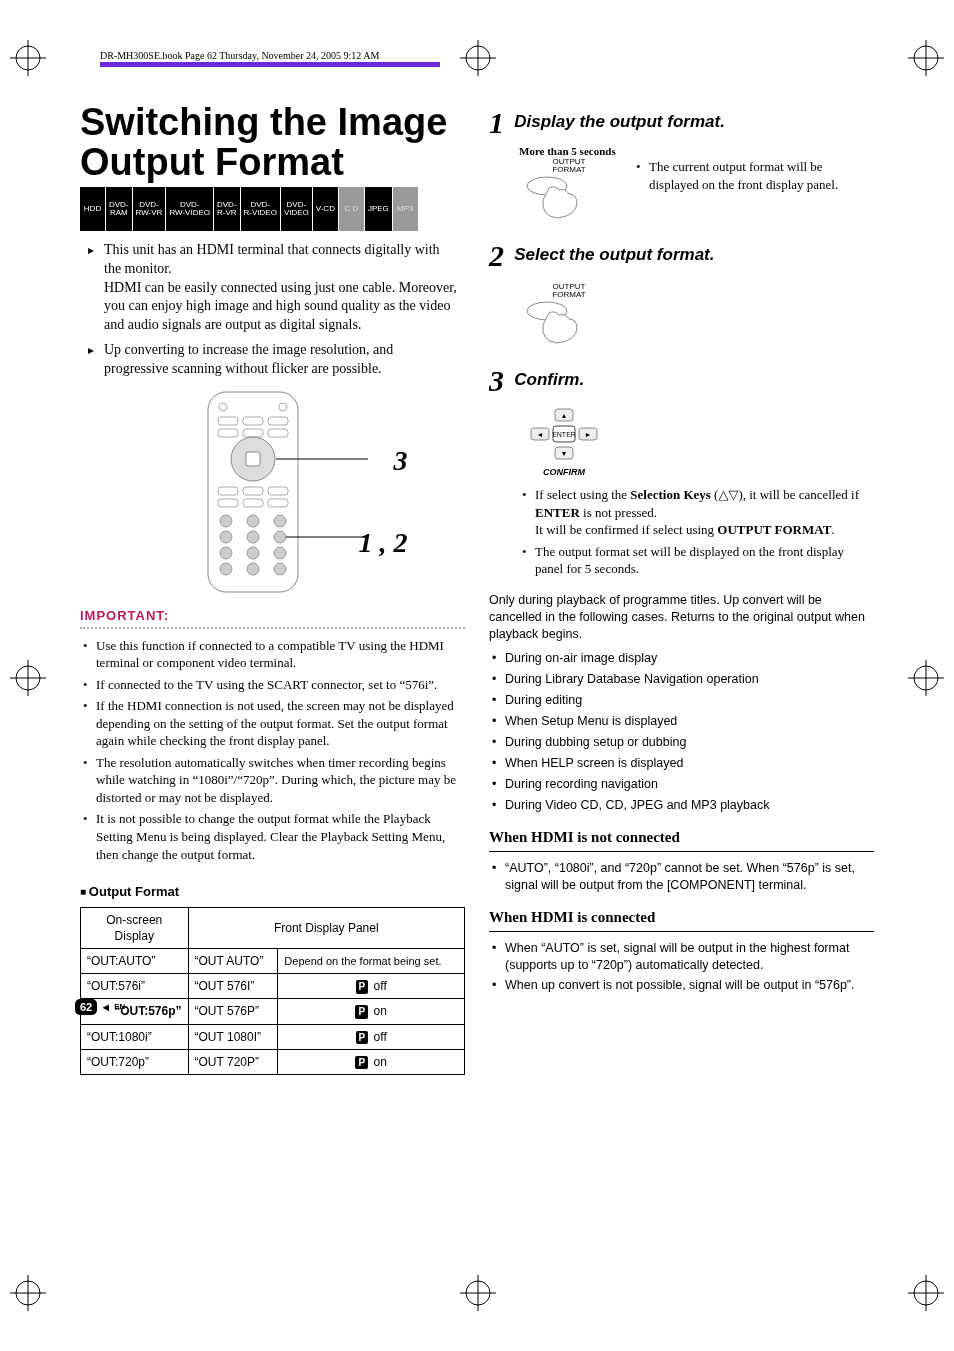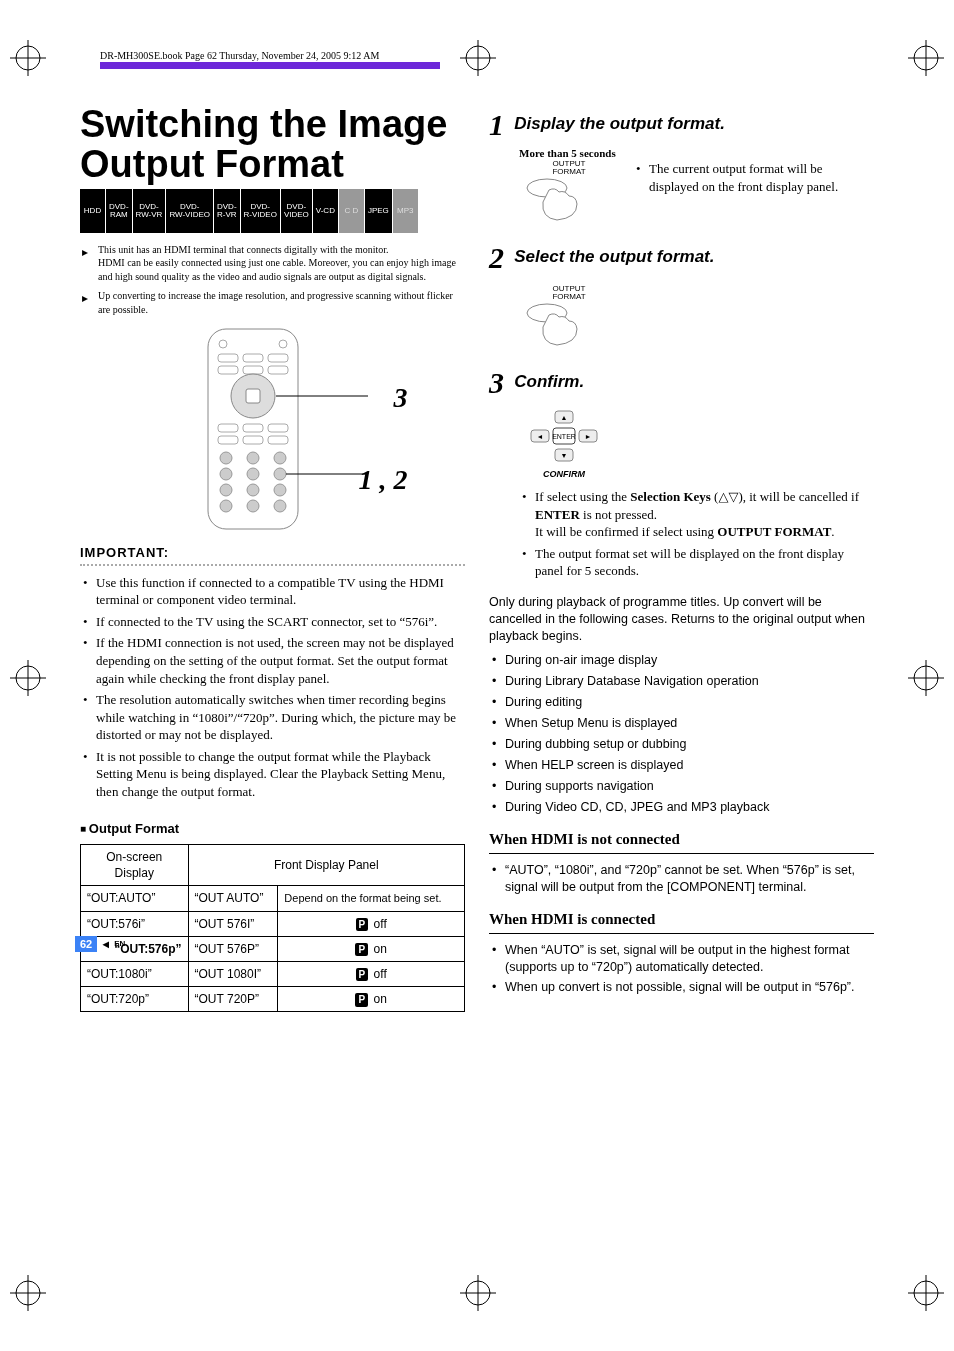--- a/index.html
+++ b/index.html
@@ -27,21 +27,21 @@
   .cm-tr { top: 40px; right: 10px; }
   .cm-bl { bottom: 40px; left: 10px; }
   .cm-br { bottom: 40px; right: 10px; }
   .cm-ml { top: 660px; left: 10px; }
   .cm-mr { top: 660px; right: 10px; }
   .cm-tc { top: 40px; left: 460px; }
   .cm-bc { bottom: 40px; left: 460px; }
 
   .book-note {
     font-size: 10px;
-    border-bottom: 7px solid #6d28d9;
+    border-bottom: 5px solid #6d28d9;
     width: 340px;
     padding-bottom: 1px;
     margin-left: 20px;
     margin-bottom: 36px;
   }
 
   .columns {
     display: flex;
     gap: 24px;
     margin-top: 8px;
@@ -76,21 +76,21 @@
     align-items: center;
     justify-content: center;
   }
   .badge.dim { background: #999; color:#ddd; }
 
   ul.bullets { list-style: none; padding: 0; margin: 8px 0; }
   ul.bullets > li { position: relative; padding-left: 16px; margin-bottom: 4px; }
   ul.bullets > li::before {
     content: "•"; position: absolute; left: 3px; top: 0;
   }
-  ul.arrows { list-style: none; padding: 0; margin: 8px 0; font-size: 10px; }
+  ul.arrows { list-style: none; padding: 0; margin: 8px 6px; font-size: 14px; }
   ul.arrows > li { position: relative; padding-left: 18px; margin-bottom: 6px; }
   ul.arrows > li::before {
     content: "▸"; position: absolute; left: 2px; top: 1px; font-size: 12px;
   }
 
   .remote-box {
     width: 270px; height: 210px;
     margin: 8px auto 10px auto;
     position: relative;
   }
@@ -101,21 +101,21 @@
     font-weight: bold;
     font-style: italic;
     font-size: 28px;
   }
   .cn-3 { top: 55px; right: 0; }
   .cn-12 { bottom: 35px; right: 0; }
 
   .section-label {
     font-family: Arial, Helvetica, sans-serif;
     font-weight: bold;
-    color: #000000;
+    color: #be185d;
     letter-spacing: 1px;
     font-size: 13px;
     margin-top: 8px;
   }
   .dotted { border-bottom: 2px dotted #aaa; margin-top:2px; margin-bottom: 6px; }
 
   .subhead-sq {
     font-family: Arial, Helvetica, sans-serif;
     font-weight: bold;
     font-size: 13px;
@@ -183,21 +183,21 @@
   }
   .page-num-pill {
     position: absolute;
     bottom: 100px;
     left: 75px;
     font-family: Arial, sans-serif;
     font-size: 11px;
     font-weight: bold;
   }
   .page-num-pill .blk {
-    background:#3b82f6;color:#fff;padding:2px 5px;border-radius:0;display:inline-block;
+    background:#000000;color:#fff;padding:2px 5px;border-radius:5px;display:inline-block;
   }
   .picon { display:inline-block; background:#000;color:#fff;font-family:Arial,sans-serif;font-weight:bold;font-size:10px;padding:0 3px;border-radius:2px;margin-right:2px;}
   .bookicon { display:inline-block;width:12px;height:9px;border:1px solid #000;position:relative;top:1px;margin-right:2px;}
 </style>
 </head>
 <body>
 
 <div class="crop-mark cm-tl">
     <svg viewBox="0 0 36 36">
       <circle cx="18" cy="18" r="12" fill="none" stroke="#000"></circle>
@@ -453,21 +453,21 @@
       </div>
 
       <div style="font-family:Arial,sans-serif;font-size:12.5px;">Only during playback of programme titles. Up convert will be cancelled in the following cases. Returns to the original output when playback begins.</div>
       <ul class="bullets" id="cond-items" style="font-family:Arial,sans-serif;font-size:12.5px;">
           <li>During on-air image display</li>
           <li>During Library Database Navigation operation</li>
           <li>During editing</li>
           <li>When Setup Menu is displayed</li>
           <li>During dubbing setup or dubbing</li>
           <li>When HELP screen is displayed</li>
-          <li>During supports navigation</li>
+          <li>During recording navigation</li>
           <li>During Video CD, CD, JPEG and MP3 playback</li>
         </ul>
 
       <div class="h3sub">When HDMI is not connected</div>
       <ul class="bullets" id="hdmi-not-items" style="font-family:Arial,sans-serif;font-size:12.5px;">
           <li>“AUTO”, “1080i”, and “720p” cannot be set. When “576p” is set, signal will be output from the [COMPONENT] terminal.</li>
         </ul>
 
       <div class="h3sub">When HDMI is connected</div>
       <ul class="bullets" id="hdmi-yes-items" style="font-family:Arial,sans-serif;font-size:12.5px;">

